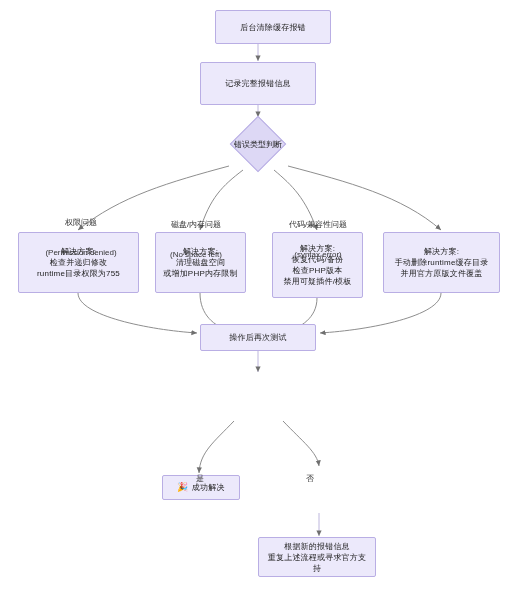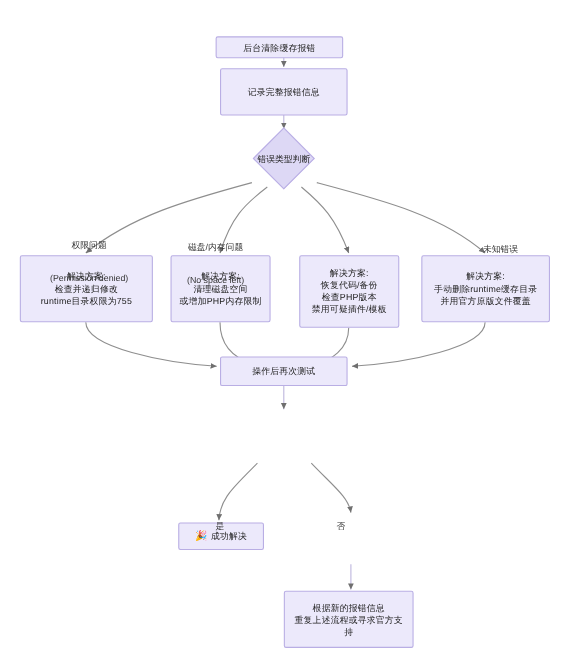--- a/index.html
+++ b/index.html
@@ -133,21 +133,21 @@
       <path d="M258,351 L258,372" stroke="#bdb6dd"></path>
 
       <path d="M234,421 C214,442 200,452 199,473"></path>
 
       <path d="M283,421 C303,442 317,452 319,466"></path>
 
       <path d="M319,513 L319,536" stroke="#bdb6dd"></path>
     </g>
   </svg>
 
-  <div class="node rect" style="left:196px; top:10px; width:116px; height:20px;margin-top:23px;">
+  <div class="node rect" style="left:215px; top:10px; width:116px; height:34px;">
     <span class="lines">
       <span>后台清除缓存报错</span>
     </span>
   </div>
 
   <div class="node rect" style="left:200px; top:62px; width:116px; height:43px;">
     <span class="lines">
       <span>记录完整报错信息</span>
     </span>
   </div>
@@ -164,26 +164,27 @@
     </span>
   </div>
 
   <div class="edge-label" style="left:22px; top:188px; width:118px;">
     <span class="lines">
       <span>权限问题</span>
       <span>(Permission denied)</span>
     </span>
   </div>
 
-
-  <div class="edge-label" style="left:425px; top:192px; width:60px;">
-    <span class="lines">
-      <span>未知错误</span>
-    </span>
-  </div>
+  <div class="edge-label" style="left:268px; top:190px; width:100px;">
+    <span class="lines">
+      <span>代码/兼容性问题</span>
+      <span>(syntax error)</span>
+    </span>
+  </div>
+
 
   <div class="node rect" style="left:18px; top:232px; width:121px; height:61px;">
     <span class="lines">
       <span>解决方案:</span>
       <span>检查并递归修改</span>
       <span>runtime目录权限为755</span>
     </span>
   </div>
 
   <div class="node rect" style="left:155px; top:232px; width:91px; height:61px;">
@@ -230,21 +231,21 @@
   </div>
 
   <div class="node rect" style="left:162px; top:475px; width:78px; height:25px;">
     <span class="success-inner">
       <span class="emoji">🎉</span>
       <span>成功解决</span>
     </span>
   </div>
 
 
-  <div class="node rect" style="left:258px; top:537px; width:118px; height:52px;">
+  <div class="node rect" style="left:258px; top:537px; width:118px; height:40px;">
     <span class="lines">
       <span>根据新的报错信息</span>
       <span>重复上述流程或寻求官方支</span>
       <span>持</span>
     </span>
   </div>
 
 </div>
 
 </body></html>

